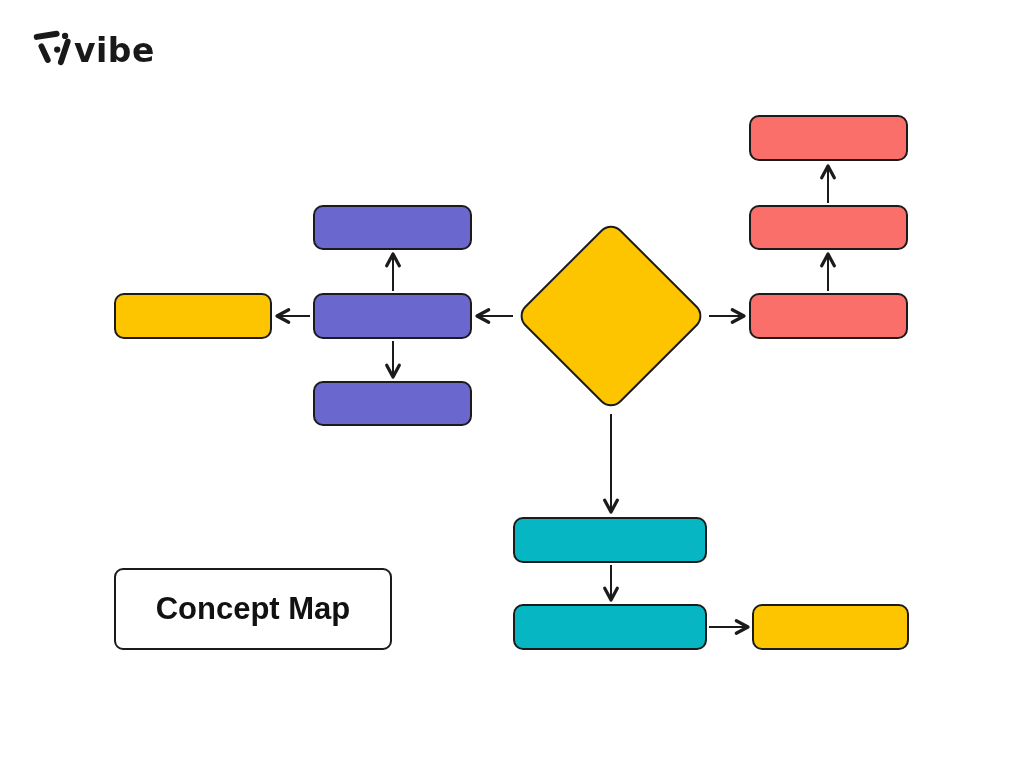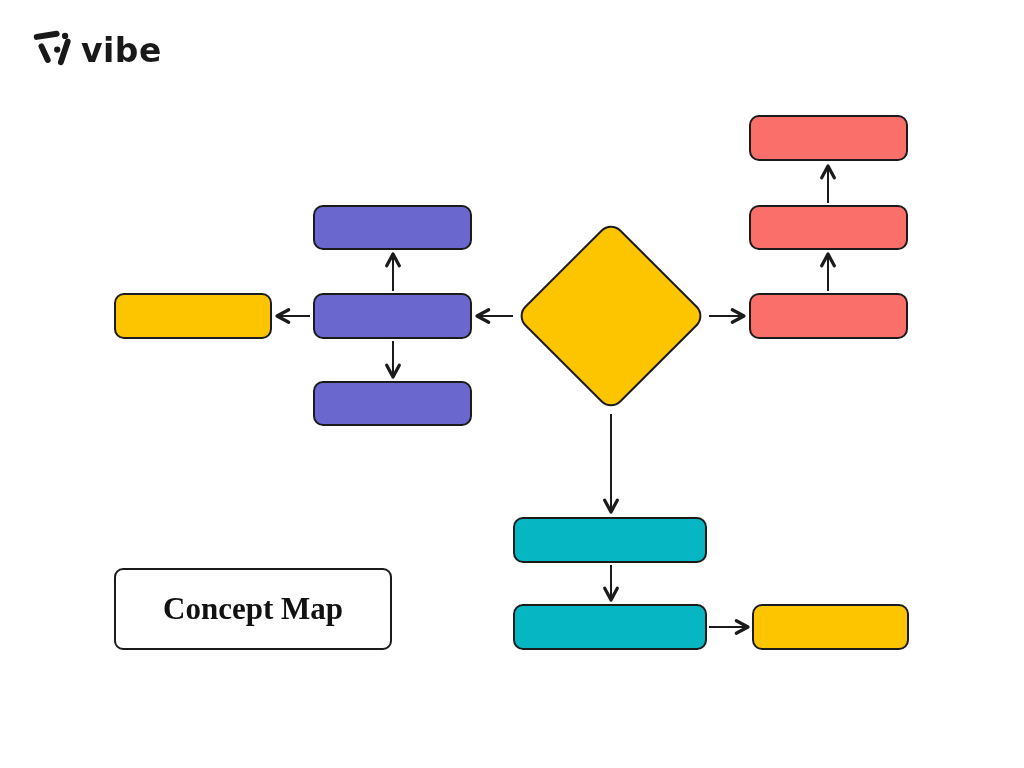--- a/index.html
+++ b/index.html
@@ -12,21 +12,20 @@
     font-family: "DejaVu Sans", sans-serif;
   }
 
   
   .logo {
     position: absolute;
     left: 32px;
     top: 28px;
     display: flex;
     align-items: center;
-    gap: 7px;
   }
   .logo-text {
     font-family: "DejaVu Sans", sans-serif;
     font-weight: bold;
     font-size: 33px;
     letter-spacing: 0.5px;
     color: #191919;
     line-height: 1;
     padding-top: 2px;
   }
@@ -79,21 +78,21 @@
     height: 82px;
     box-sizing: border-box;
     background: #ffffff;
     border: 2px solid #1b1b1b;
     border-radius: 9px;
     display: flex;
     align-items: center;
     justify-content: center;
   }
   .title-text {
-    font-family: Liberation Serif, serif;
+    font-family: Liberation Sans, sans-serif;
     font-weight: bold;
     font-size: 31px;
     color: #111111;
     white-space: nowrap;
   }
 </style>
 </head>
 <body>
 
 <div class="canvas">

